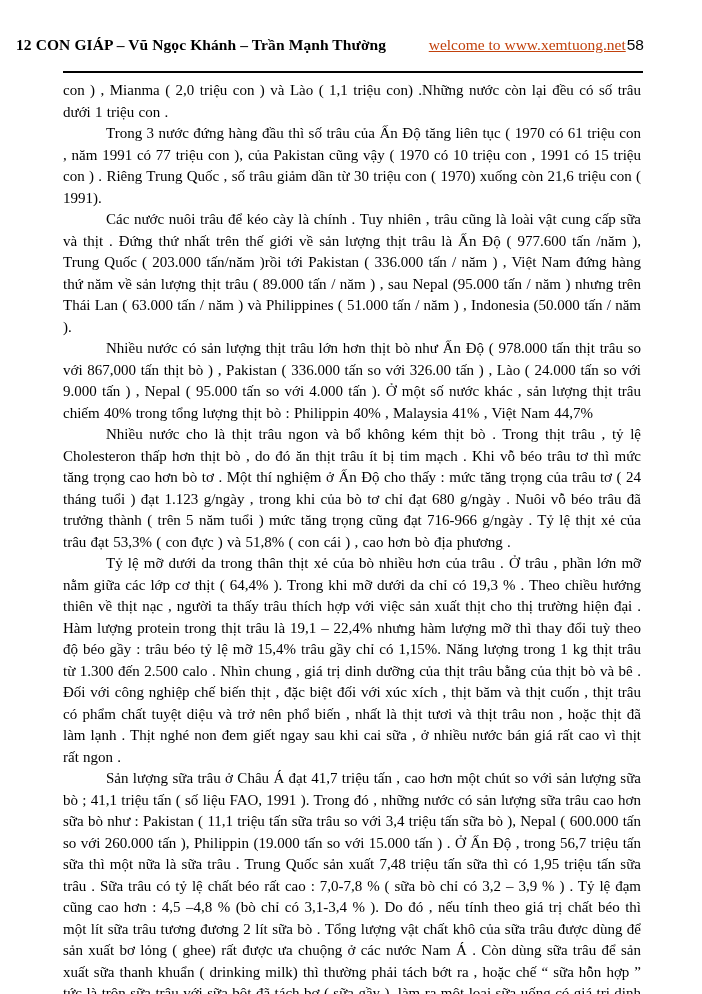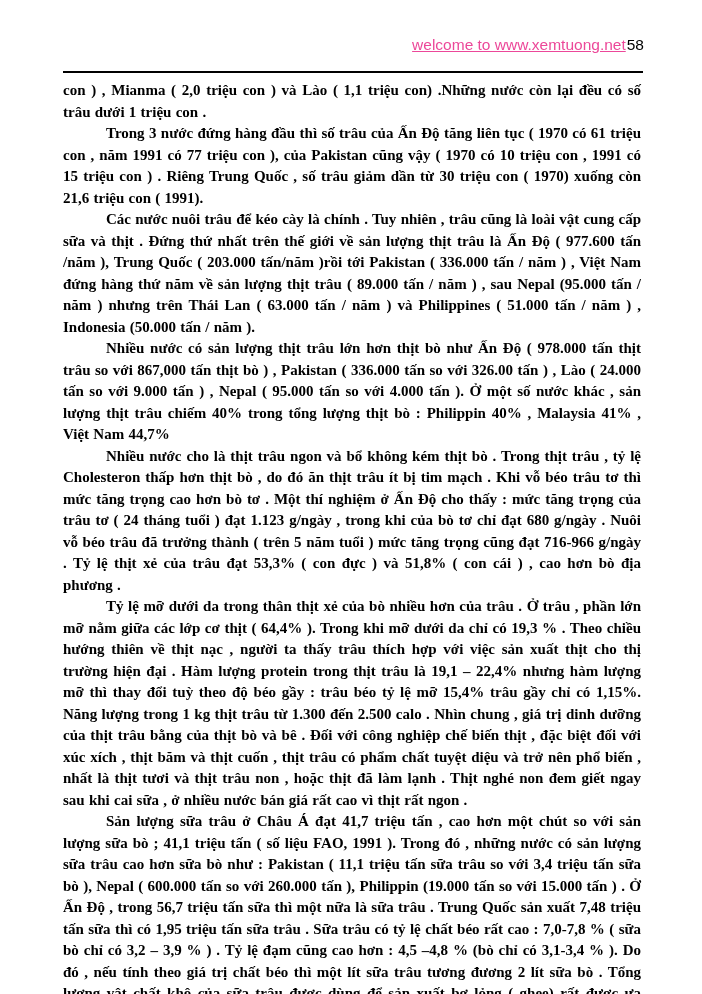--- a/index.html
+++ b/index.html
@@ -26,23 +26,23 @@
     white-space: nowrap;
   }
   .header-title {
     font-family: "Liberation Serif", "DejaVu Serif", serif;
     font-weight: bold;
     font-size: 15.5px;
     letter-spacing: 0.1px;
   }
   .header-link {
     margin-left: auto;
-    font-family: Liberation Sans, sans-serif;
+    font-family: Liberation Serif, serif;
     font-size: 15.5px;
-    color: #ec4899;
+    color: #c2410c;
     text-decoration: underline;
     cursor: pointer;
   }
   .page-number {
     font-family: "Liberation Sans", "DejaVu Sans", sans-serif;
     font-size: 15.5px;
     margin-left: 1px;
   }
   .header-rule {
     position: absolute;
@@ -58,32 +58,32 @@
     left: 63px;
     width: 578px;
     font-size: 15px;
     line-height: 21.5px;
     text-align: justify;
     word-spacing: 0.5px;
   }
   .body-text p {
     margin: 0;
     text-indent: 43px;
-    font-weight: bold;
   }
   .body-text p.no-indent {
     text-indent: 0;
   }
 </style>
 </head>
 <body>
 
 <div class="page">
 
   <div class="header">
+    <span class="header-title">12 CON GIÁP – Vũ Ngọc Khánh – Trần Mạnh Thường</span>
     <a class="header-link">welcome to www.xemtuong.net</a>
     <span class="page-number">58</span>
   </div>
 
   <div class="header-rule"></div>
 
   <div class="body-text">
     <p class="no-indent">con ) , Mianma ( 2,0 triệu con ) và Lào ( 1,1 triệu con) .Những nước còn lại đều có số trâu dưới 1 triệu con .</p>
     <p>Trong 3 nước đứng hàng đầu thì số trâu của Ấn Độ tăng liên tục ( 1970 có 61 triệu con , năm 1991 có 77 triệu con ), của Pakistan cũng vậy ( 1970 có 10 triệu con , 1991 có 15 triệu con ) . Riêng Trung Quốc , số trâu giảm dần từ 30 triệu con ( 1970) xuống còn 21,6 triệu con ( 1991).</p>
     <p>Các nước nuôi trâu để kéo cày là chính . Tuy nhiên , trâu cũng là loài vật cung cấp sữa và thịt  . Đứng thứ nhất trên thế giới về sản lượng thịt trâu là Ấn Độ ( 977.600 tấn /năm ), Trung Quốc ( 203.000 tấn/năm )rồi tới Pakistan ( 336.000 tấn / năm ) , Việt Nam đứng hàng thứ năm về sản lượng thịt trâu ( 89.000 tấn / năm ) , sau Nepal (95.000 tấn / năm ) nhưng trên Thái Lan ( 63.000 tấn / năm ) và Philippines ( 51.000 tấn / năm ) , Indonesia (50.000 tấn / năm ).</p>

